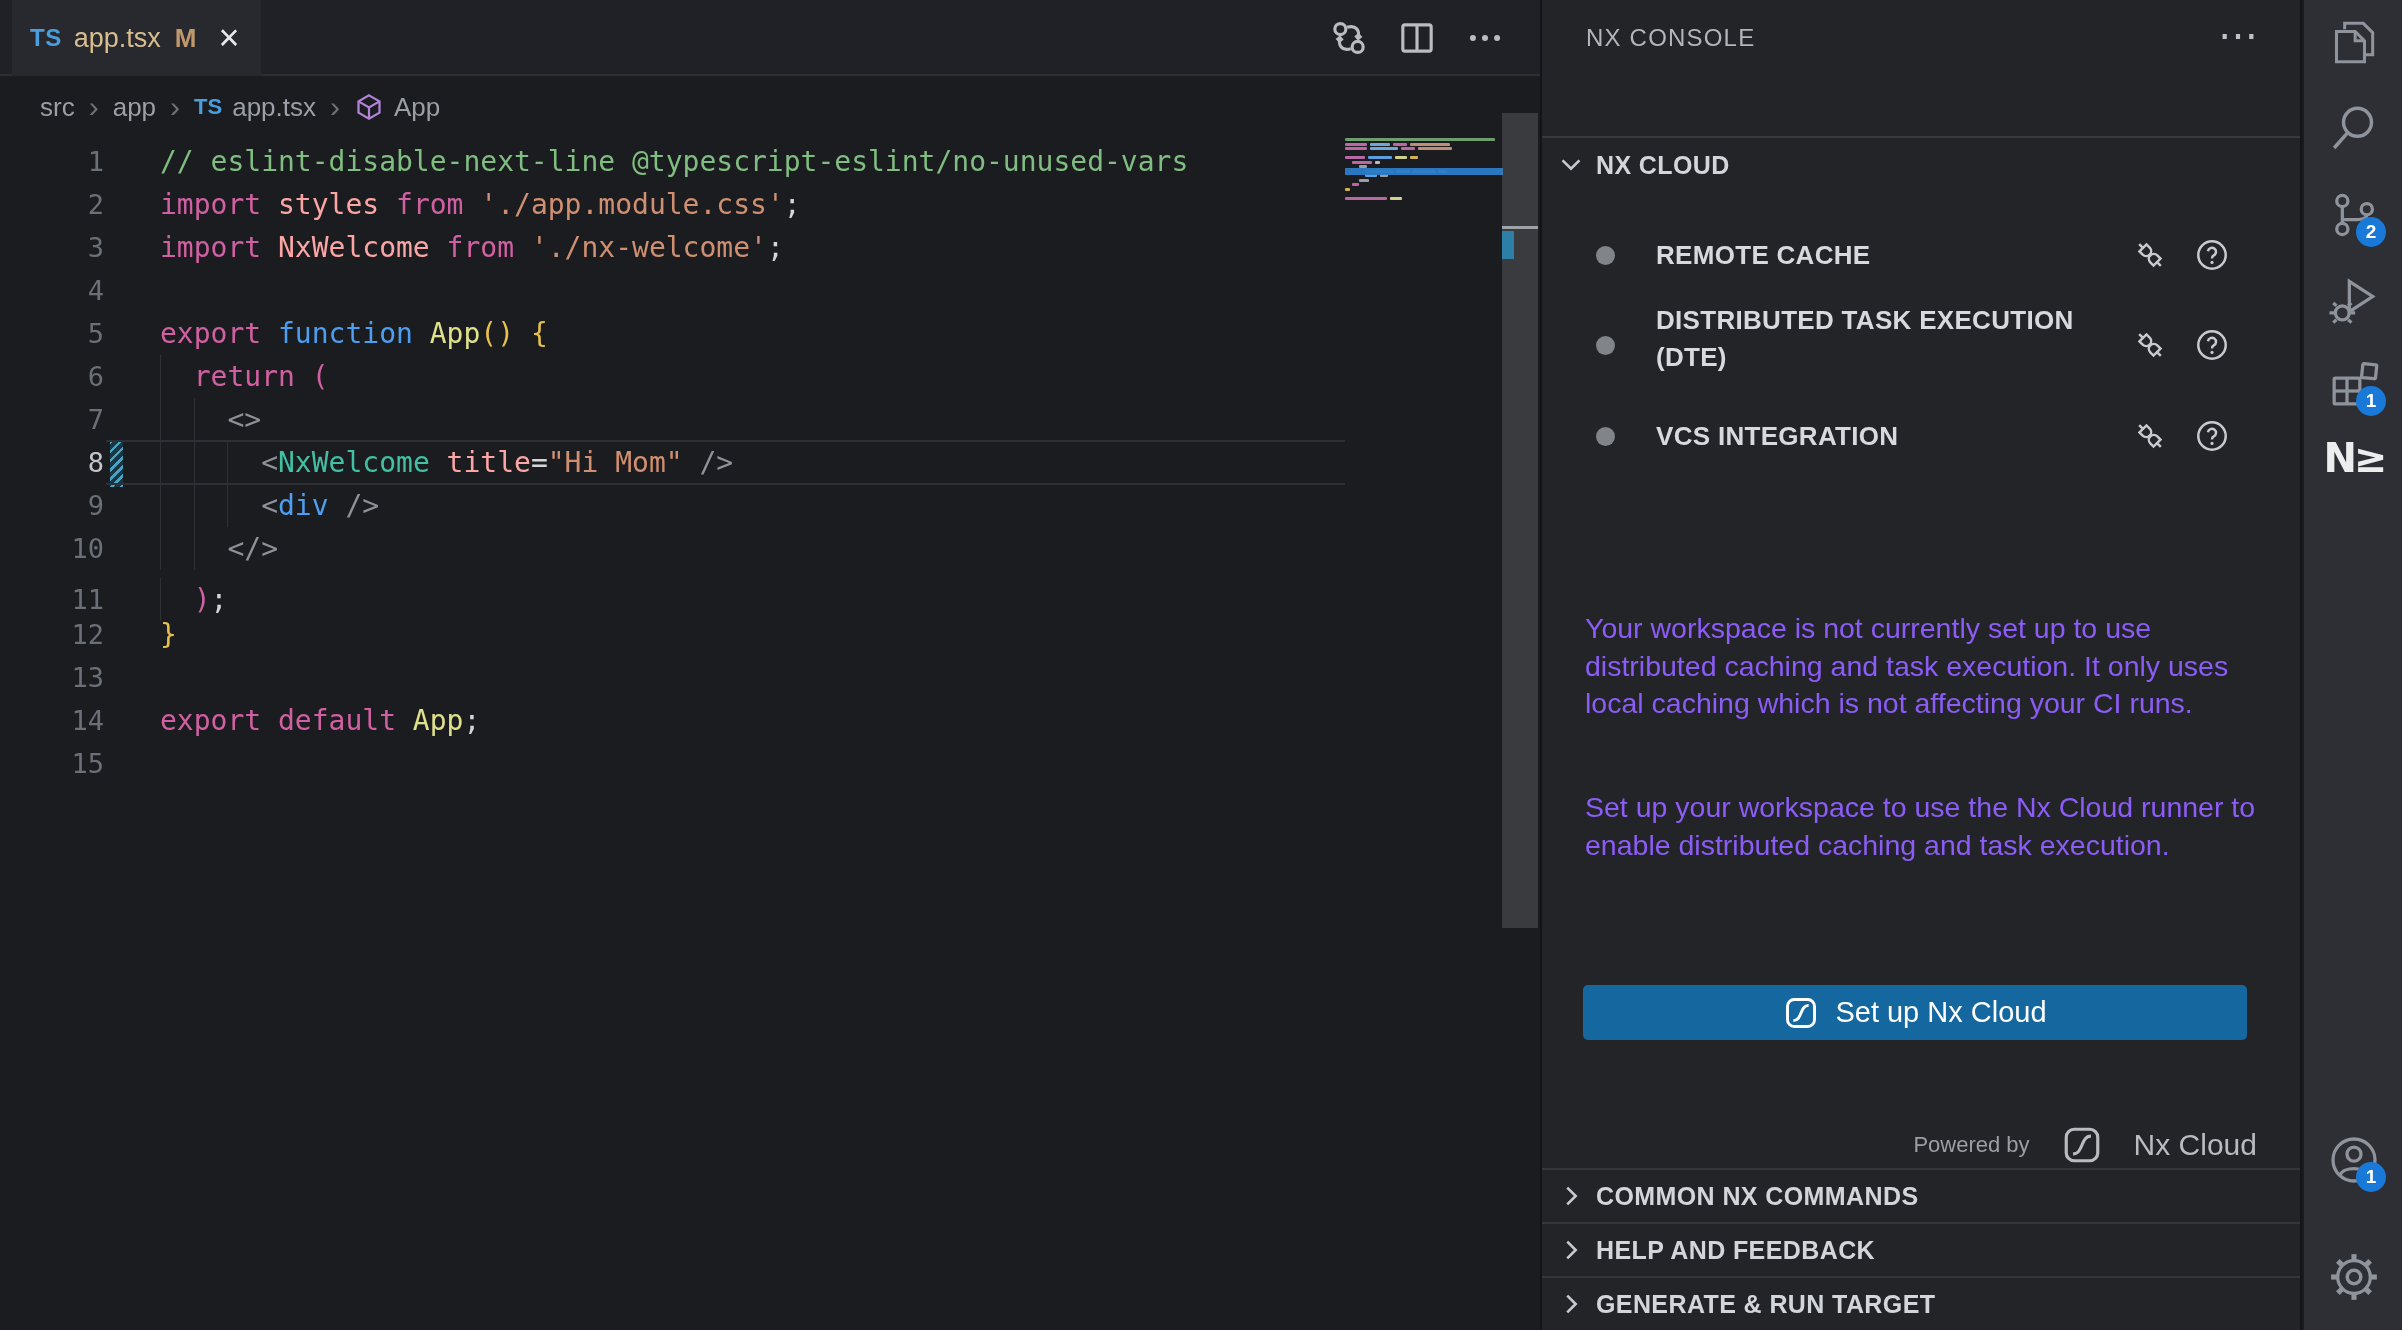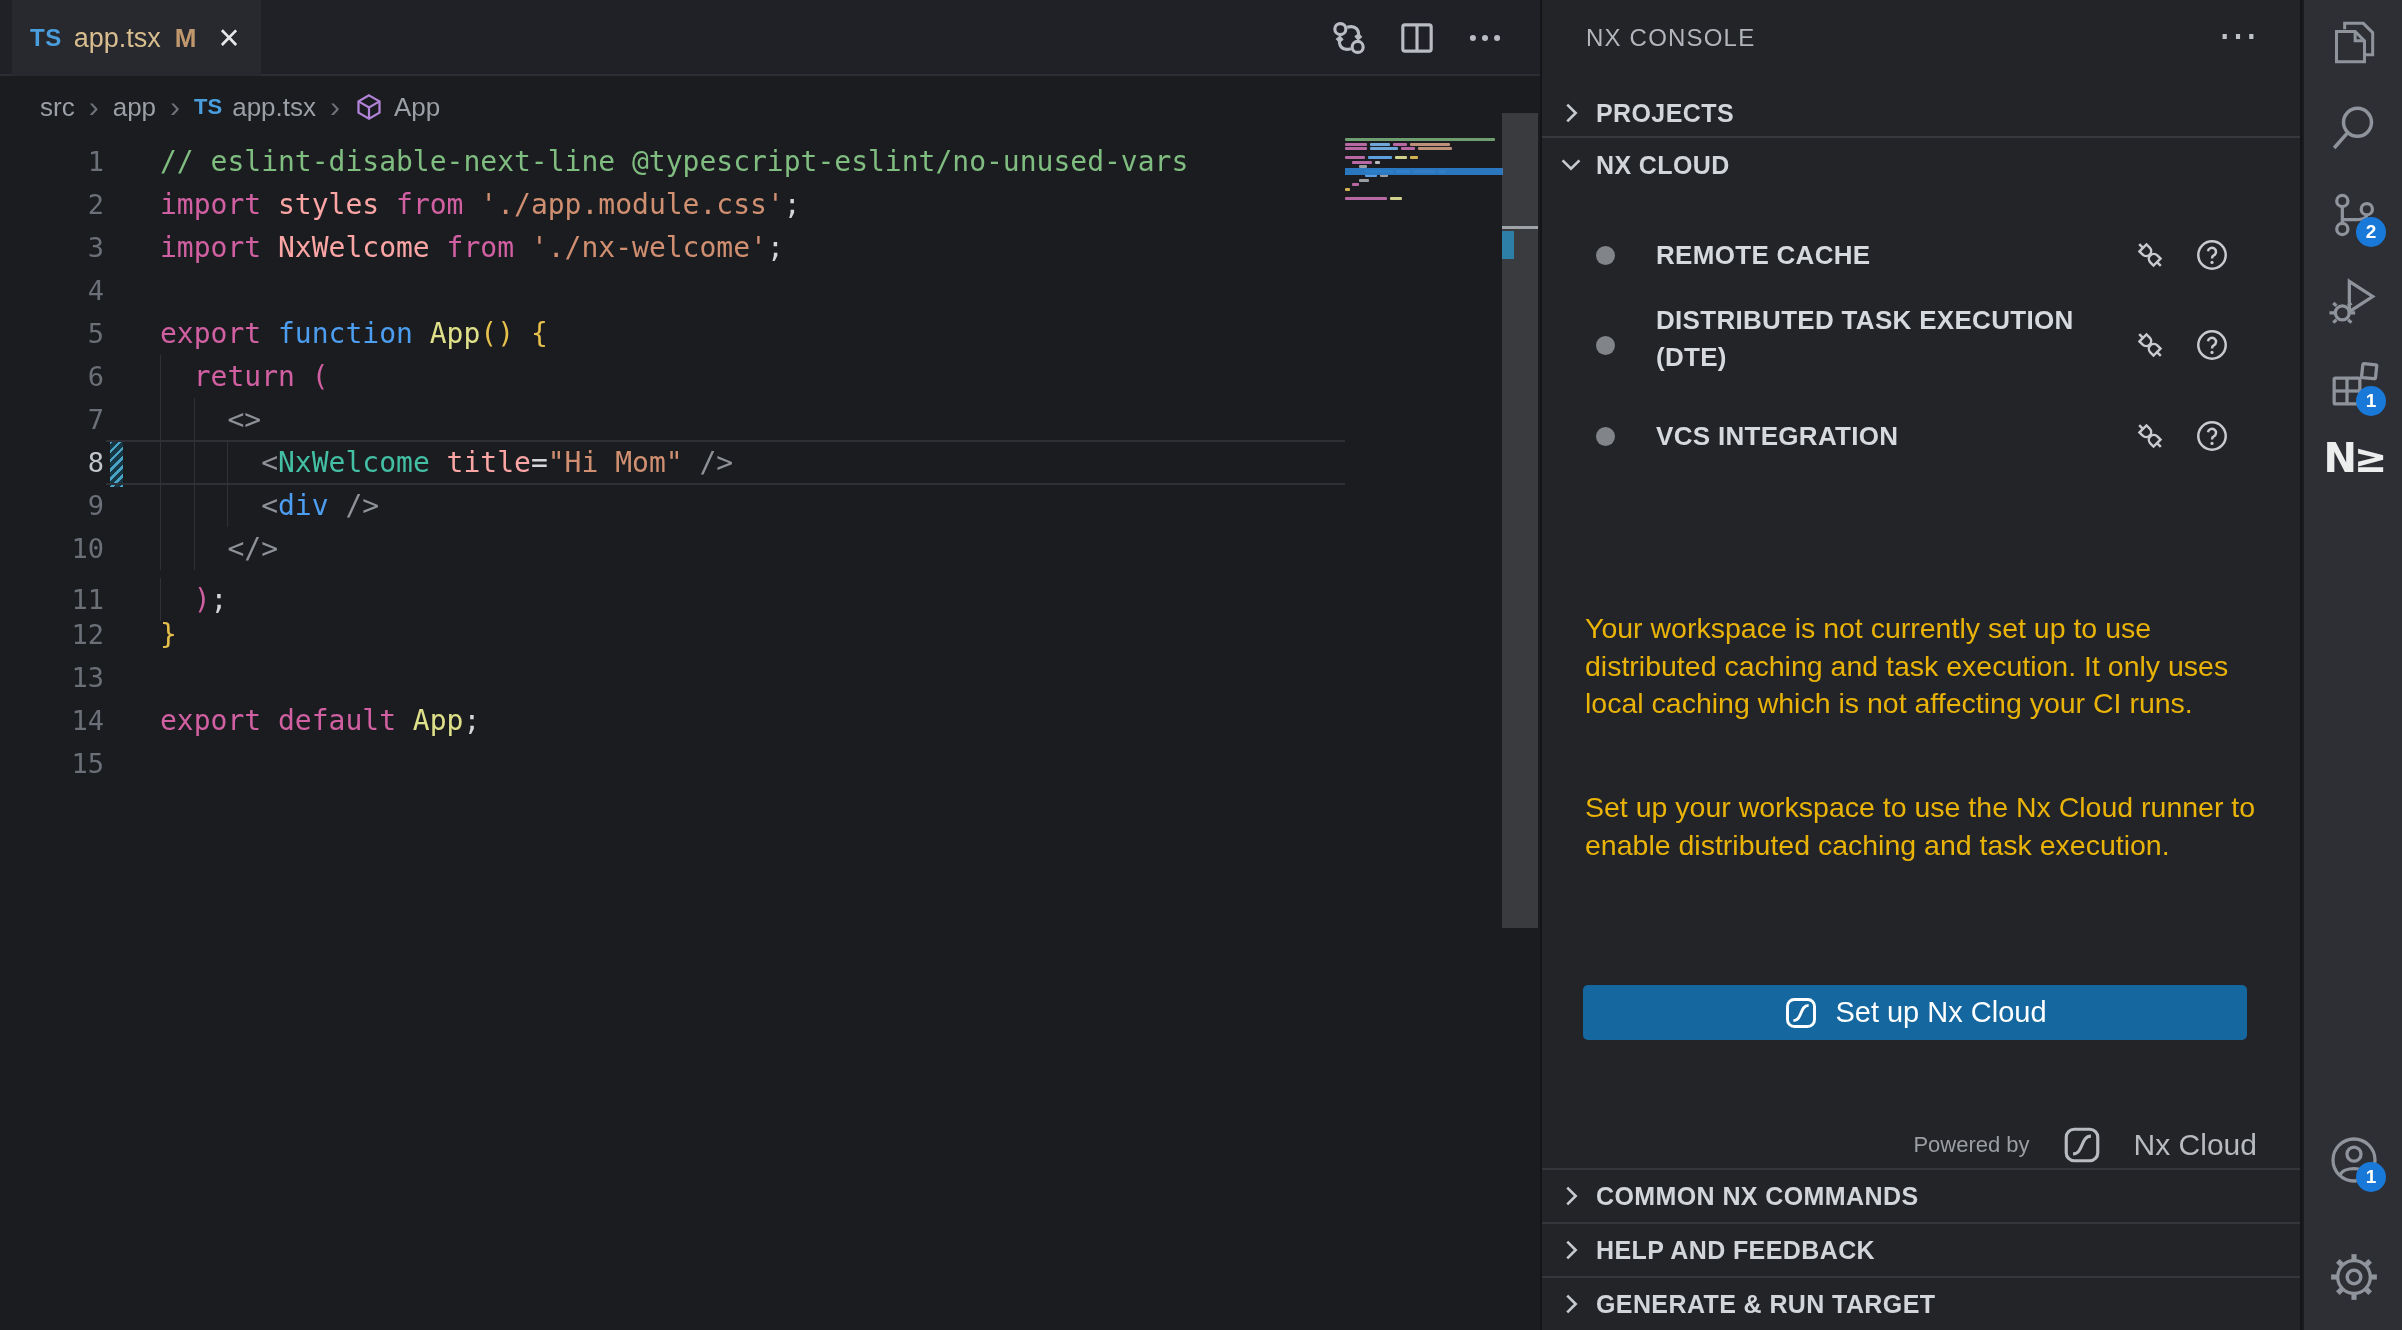--- a/index.html
+++ b/index.html
@@ -68,21 +68,21 @@
   .divider { position:absolute; left:0; width:758px; height:2px; background:#38393e; }
 
   .nx-item { position:absolute; left:0; width:758px; display:flex; align-items:center; }
   .nx-bullet { position:absolute; left:54px; width:19px; height:19px; border-radius:50%; background:#818489; }
   .nx-item-label { position:absolute; left:114px; width:420px; font-size:26px; font-weight:bold;
                    line-height:37px; color:#d6d9dd; letter-spacing:0.3px; }
   .nx-item-icons { position:absolute; left:590px; display:flex; gap:26px; }
   .nx-item-icons .mini-btn { width:36px; height:36px; color:#c8cacf; cursor:pointer; }
   .mini-btn svg { width:36px; height:36px; }
 
-  .panel-para { position:absolute; left:43px; width:672px; font-size:28.5px; line-height:37.5px; color:#eab308; }
+  .panel-para { position:absolute; left:43px; width:672px; font-size:28.5px; line-height:37.5px; color:#8b5cf6; }
   .setup-btn { position:absolute; left:41px; top:985px; width:664px; height:55px; background:#15679f;
                border-radius:5px; display:flex; align-items:center; justify-content:center; gap:16px;
                color:#ffffff; font-size:29px; cursor:pointer; }
   .setup-btn svg { width:36px; height:36px; }
   .powered { position:absolute; left:0px; top:1122px; width:715px; height:46px;
              display:flex; align-items:center; justify-content:flex-end; gap:31px; }
   .powered-prefix { font-size:22px; color:#9b9ea3; }
   .powered-brand { font-size:30px; color:#b8bbc0; }
   .powered svg { width:42px; height:42px; color:#b8bbc0; }
   .bottom-sections { position:absolute; left:0; top:1168px; width:758px; }
@@ -252,26 +252,20 @@
       <div class="sb-modified"></div>
     </div>
   </div>
 
   <div class="panel">
     <div class="panel-title-row">
       <span class="panel-title">NX CONSOLE</span>
       <span class="panel-more">⋯</span>
     </div>
 
-    <div class="section-row" id="sec-projects" style="top:90px; height:46px;">
-      <svg viewBox="0 0 16 16" fill="none" stroke="currentColor" stroke-width="1.4">
-          <polyline points="6 3.5,10.5 8,6 12.5"></polyline>
-        </svg>
-      <span class="section-label">PROJECTS</span>
-    </div>
     <div class="divider" style="top:136px;"></div>
     <div class="section-row" id="sec-nxcloud" style="top:140px; height:50px;">
       <svg viewBox="0 0 16 16" fill="none" stroke="currentColor" stroke-width="1.4">
           <polyline points="3.5 5.5,8 10,12.5 5.5"></polyline>
         </svg>
       <span class="section-label">NX CLOUD</span>
     </div>
 
     <div id="nx-items">
         <div class="nx-item" style="top: 232px; height: 46px;">

